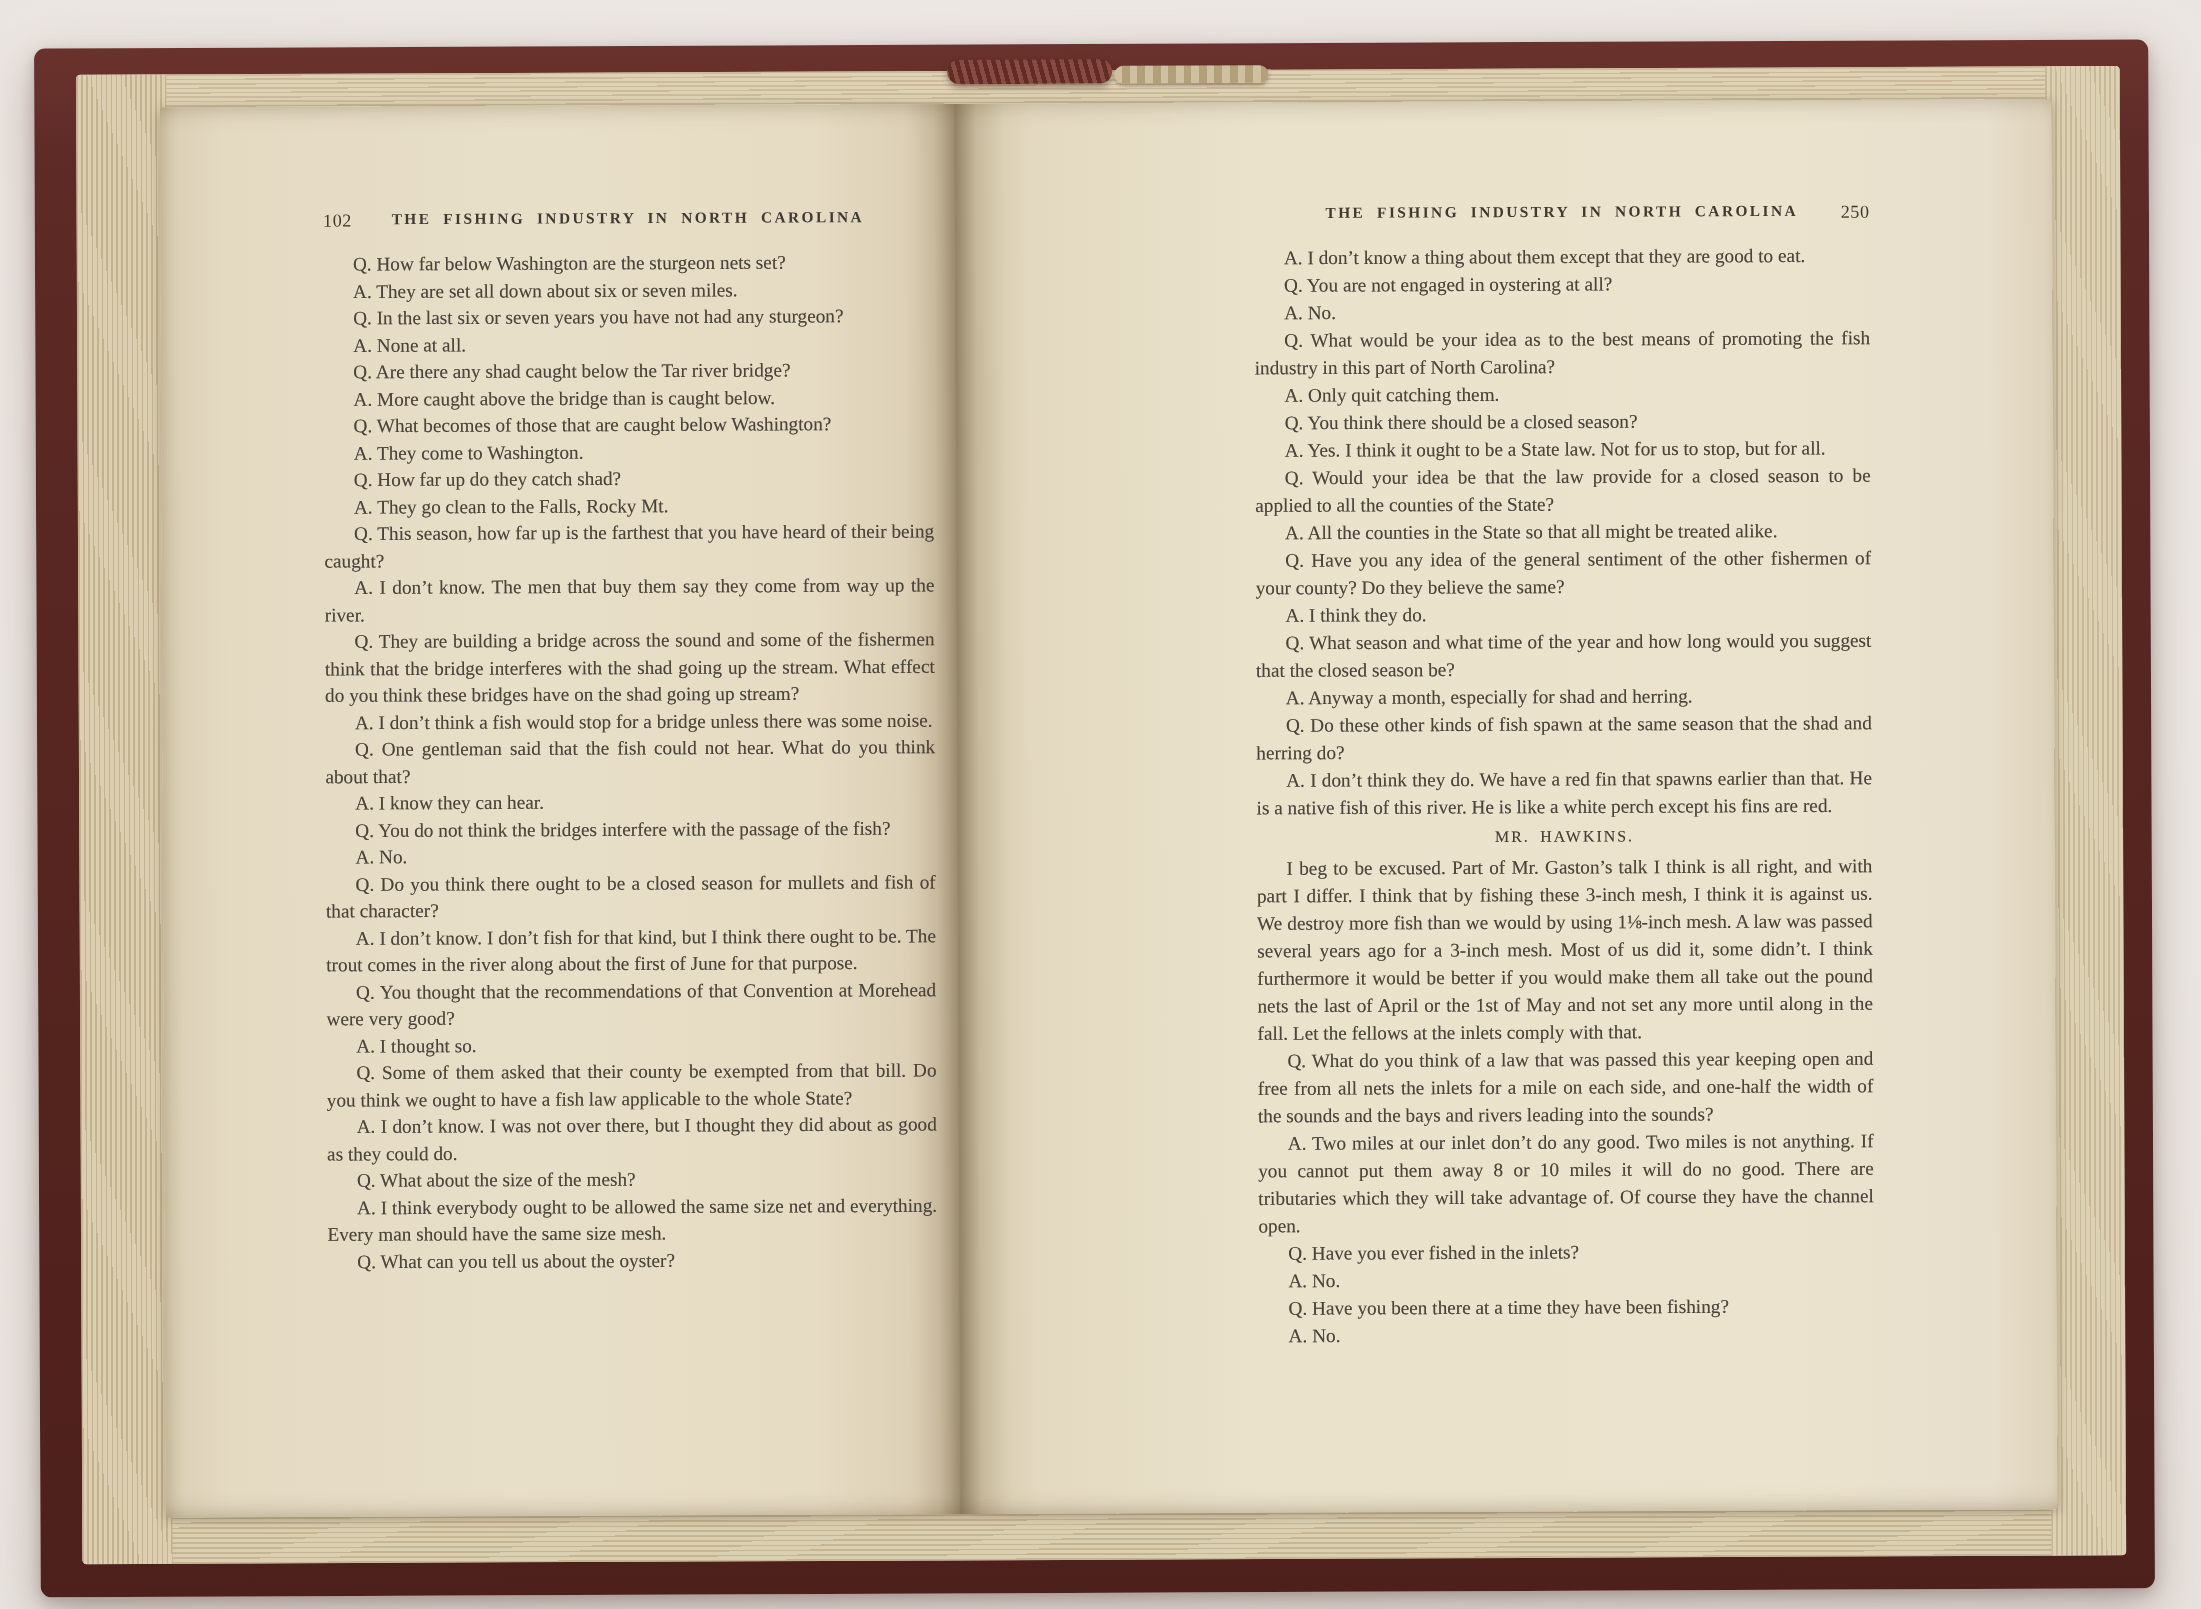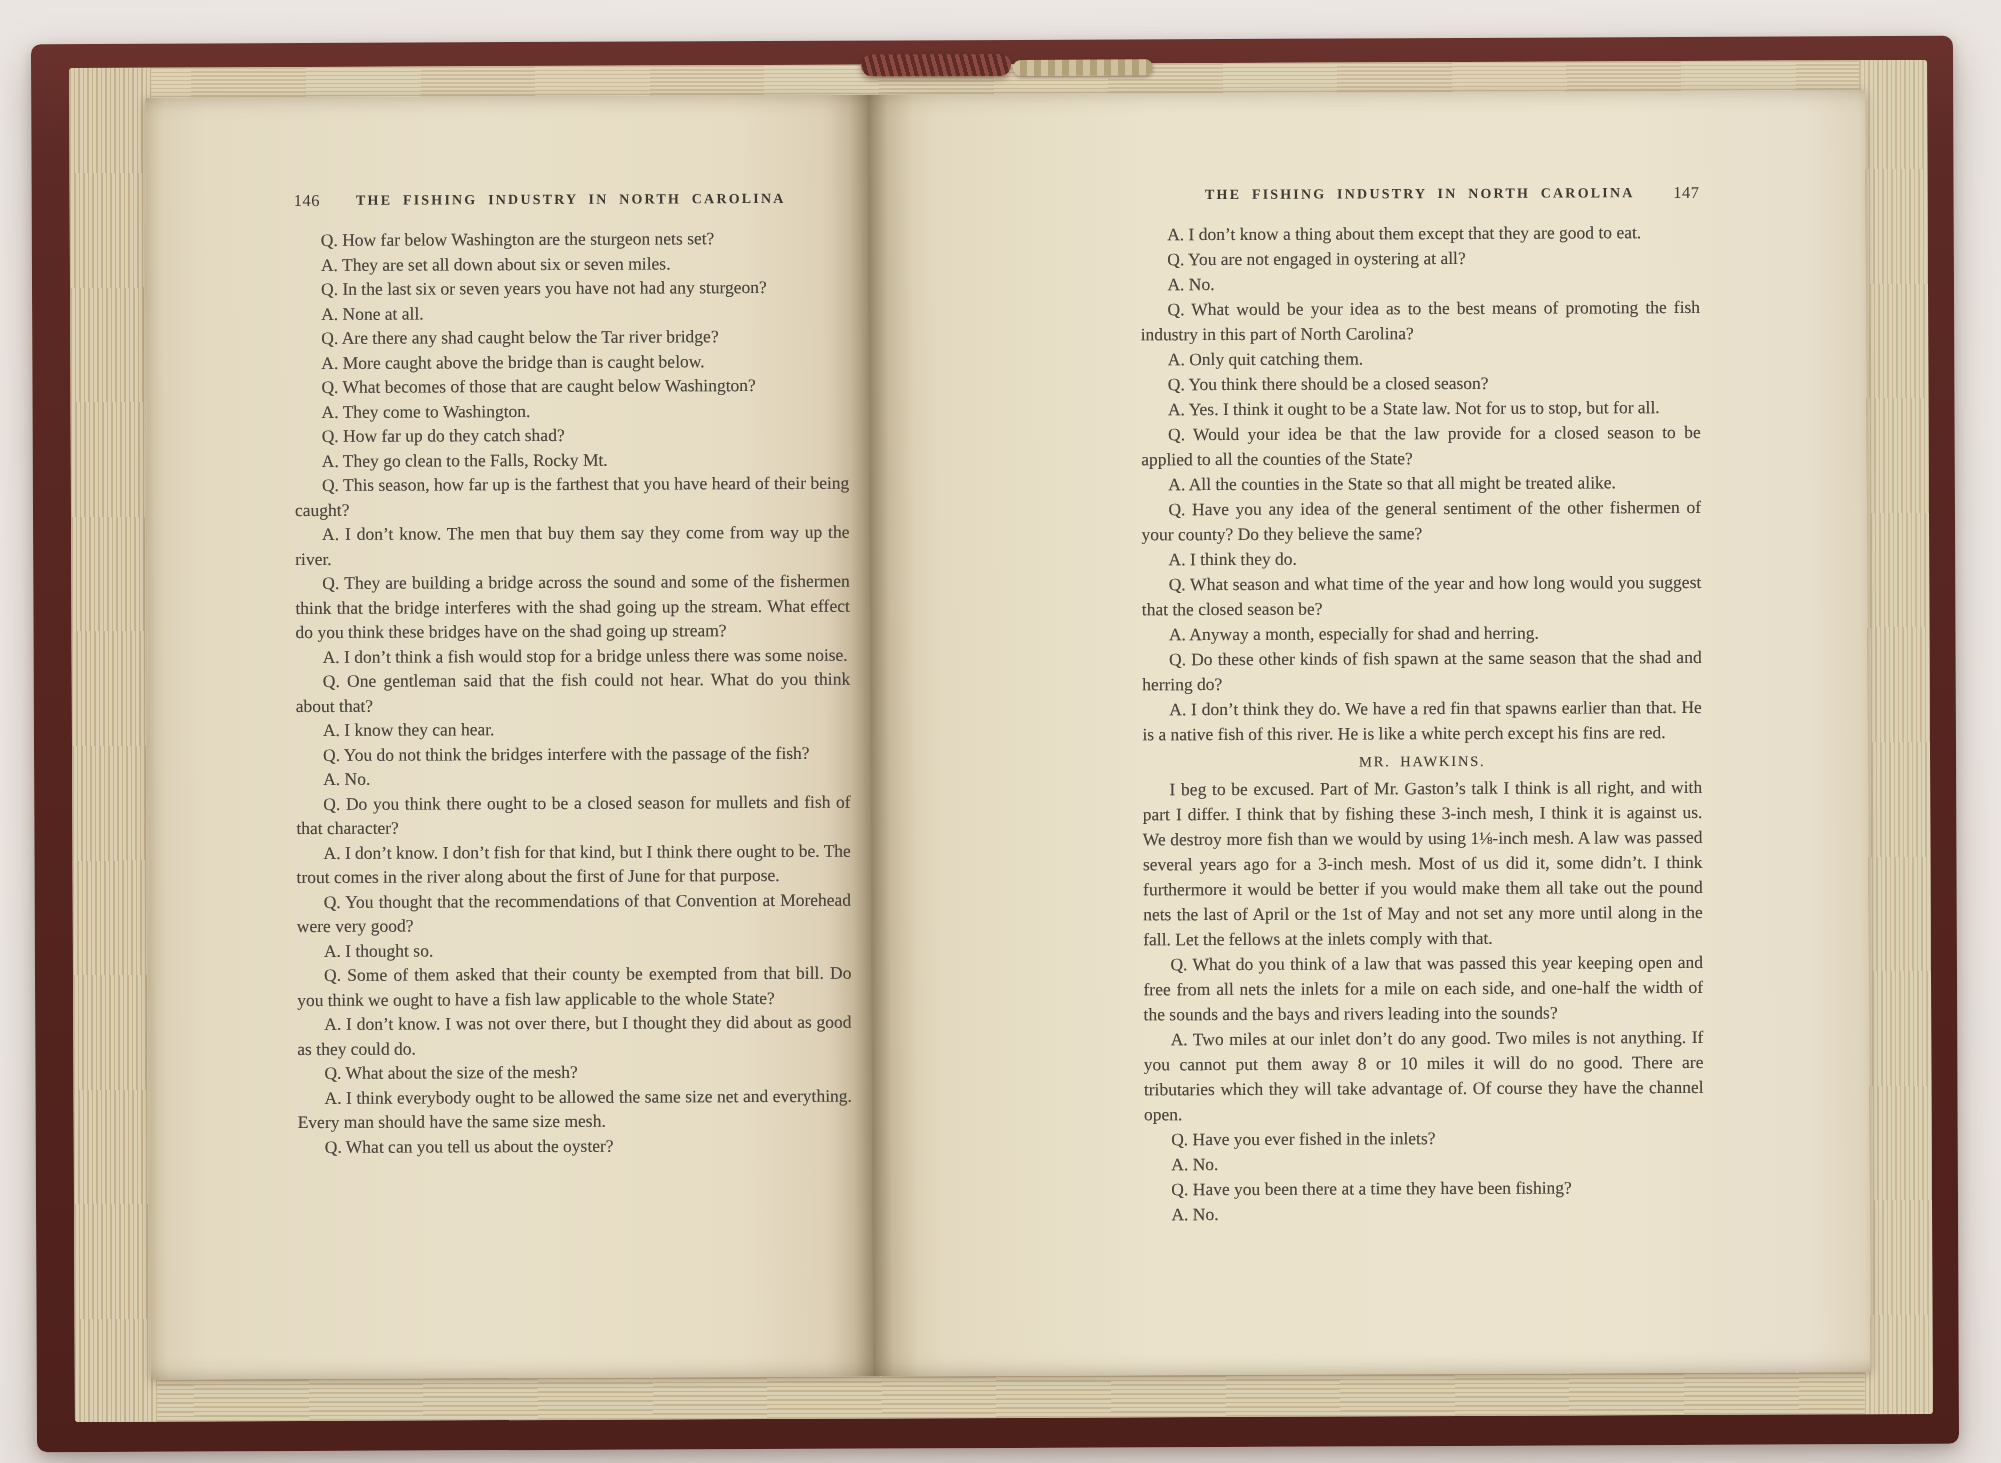--- a/index.html
+++ b/index.html
@@ -93,21 +93,21 @@
       <div class="stack-edge stack-bottom"></div>
       <div class="stack-edge stack-left"></div>
       <div class="stack-edge stack-right"></div>
     </div>
     <div class="headband"></div>
     <div class="stitches"></div>
     <div class="spread">
       <div class="page page-left">
         <div class="page-inner">
           <div class="page-header">
-            <span class="page-number pn-left">146</span>
+            <span class="page-number pn-left">102</span>
             <span class="running-title">THE FISHING INDUSTRY IN NORTH CAROLINA</span>
           </div>
           <div class="page-body">
               <p class="para">Q. How far below Washington are the sturgeon nets set?</p>
               <p class="para">A. They are set all down about six or seven miles.</p>
               <p class="para">Q. In the last six or seven years you have not had any sturgeon?</p>
               <p class="para">A. None at all.</p>
               <p class="para">Q. Are there any shad caught below the Tar river bridge?</p>
               <p class="para">A. More caught above the bridge than is caught below.</p>
               <p class="para">Q. What becomes of those that are caught below Washington?</p>
@@ -131,21 +131,21 @@
               <p class="para">Q. What about the size of the mesh?</p>
               <p class="para">A. I think everybody ought to be allowed the same size net and everything. Every man should have the same size mesh.</p>
               <p class="para">Q. What can you tell us about the oyster?</p>
             </div>
         </div>
       </div>
       <div class="page page-right">
         <div class="page-inner">
           <div class="page-header">
             <span class="running-title">THE FISHING INDUSTRY IN NORTH CAROLINA</span>
-            <span class="page-number pn-right">147</span>
+            <span class="page-number pn-right">250</span>
           </div>
           <div class="page-body">
               <p class="para">A. I don’t know a thing about them except that they are good to eat.</p>
               <p class="para">Q. You are not engaged in oystering at all?</p>
               <p class="para">A. No.</p>
               <p class="para">Q. What would be your idea as to the best means of promoting the fish industry in this part of North Carolina?</p>
               <p class="para">A. Only quit catching them.</p>
               <p class="para">Q. You think there should be a closed season?</p>
               <p class="para">A. Yes. I think it ought to be a State law. Not for us to stop, but for all.</p>
               <p class="para">Q. Would your idea be that the law provide for a closed season to be applied to all the counties of the State?</p>

